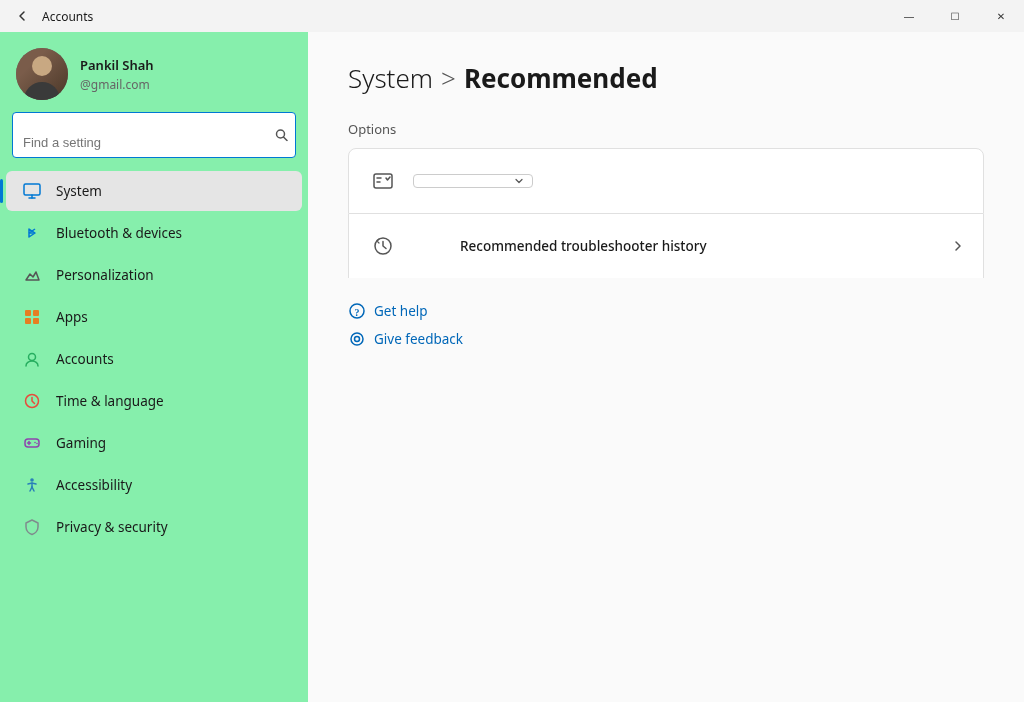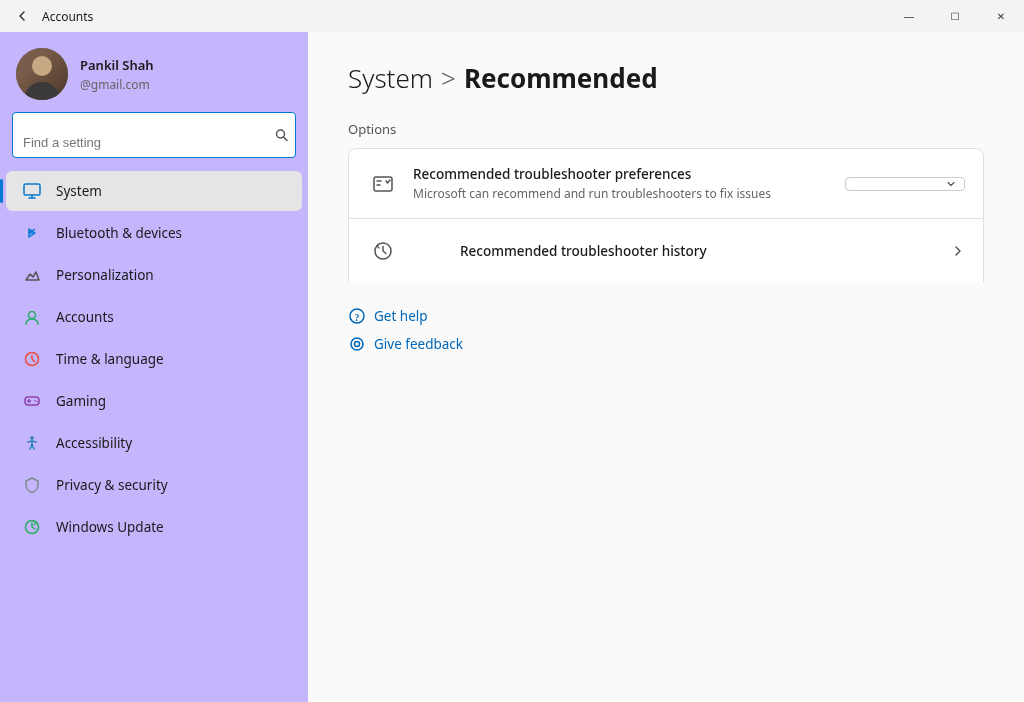--- a/index.html
+++ b/index.html
@@ -62,21 +62,21 @@
     
     .app-body {
       display: flex;
       flex: 1;
       overflow: hidden;
     }
 
     
     .sidebar {
       width: 308px;
-      background: #c4b5fd;
+      background: #86efac;
       display: flex;
       flex-direction: column;
       flex-shrink: 0;
       overflow-y: auto;
       padding-bottom: 20px;
     }
 
     .user-profile {
       display: flex;
       align-items: center;
@@ -385,20 +385,31 @@
 
     <div class="nav-item">
       <div class="nav-icon">
         <svg width="18" height="18" viewBox="0 0 18 18" fill="none">
           <path d="M3 14L7 8L10 11L13 6L16 14H3Z" stroke="#555" stroke-width="1.5" stroke-linejoin="round"></path>
         </svg>
       </div>
       <span class="nav-label">Personalization</span>
     </div>
 
+    <div class="nav-item">
+      <div class="nav-icon">
+        <svg width="18" height="18" viewBox="0 0 18 18" fill="none">
+          <rect x="2" y="2" width="6" height="6" rx="1" fill="#e67e22"></rect>
+          <rect x="10" y="2" width="6" height="6" rx="1" fill="#e67e22"></rect>
+          <rect x="2" y="10" width="6" height="6" rx="1" fill="#e67e22"></rect>
+          <rect x="10" y="10" width="6" height="6" rx="1" fill="#e67e22"></rect>
+        </svg>
+      </div>
+      <span class="nav-label">Apps</span>
+    </div>
 
     <div class="nav-item">
       <div class="nav-icon">
         <svg width="18" height="18" viewBox="0 0 18 18" fill="none">
           <circle cx="9" cy="7" r="3.5" stroke="#27ae60" stroke-width="1.5"></circle>
           <path d="M3 16C3 13.2 5.7 11 9 11C12.3 11 15 13.2 15 16" stroke="#27ae60" stroke-width="1.5" stroke-linecap="round"></path>
         </svg>
       </div>
       <span class="nav-label">Accounts</span>
     </div>
@@ -441,30 +452,20 @@
 
     <div class="nav-item">
       <div class="nav-icon">
         <svg width="18" height="18" viewBox="0 0 18 18" fill="none">
           <path d="M9 2L15 5V9C15 12.5 12 15.5 9 16.5C6 15.5 3 12.5 3 9V5L9 2Z" stroke="#7f8c8d" stroke-width="1.5" stroke-linejoin="round"></path>
         </svg>
       </div>
       <span class="nav-label">Privacy &amp; security</span>
     </div>
 
-    <div class="nav-item">
-      <div class="nav-icon">
-        <svg width="18" height="18" viewBox="0 0 18 18" fill="none">
-          <circle cx="9" cy="9" r="6.5" stroke="#27ae60" stroke-width="1.5"></circle>
-          <path d="M9 5V9L12 11" stroke="#27ae60" stroke-width="1.5" stroke-linecap="round" stroke-linejoin="round"></path>
-          <path d="M11 3L13 5L11 7" stroke="#27ae60" stroke-width="1.2" stroke-linecap="round" stroke-linejoin="round"></path>
-        </svg>
-      </div>
-      <span class="nav-label">Windows Update</span>
-    </div>
 
   </div>
 
   <div class="content">
 
     <div class="breadcrumb">
       <span class="breadcrumb-system">System</span>
       <span class="breadcrumb-sep">&gt;</span>
       <span class="breadcrumb-current">Recommended</span>
     </div>
@@ -473,24 +474,20 @@
 
     <div class="options-list">
 
       <div class="option-item" style="border-radius: 8px 8px 0 0; border-bottom: 1px solid #e0e0e0;">
         <div class="option-icon">
           <svg width="22" height="22" viewBox="0 0 22 22" fill="none">
             <rect x="2" y="4" width="18" height="14" rx="2" stroke="#555" stroke-width="1.5"></rect>
             <path d="M5 8h4M5 12h3" stroke="#555" stroke-width="1.5" stroke-linecap="round"></path>
             <path d="M14 8l1.5 2L18 7" stroke="#555" stroke-width="1.5" stroke-linecap="round" stroke-linejoin="round"></path>
           </svg>
-        </div>
-        <div class="option-text">
-          <div class="option-title">Recommended troubleshooter preferences</div>
-          <div class="option-desc">Microsoft can recommend and run troubleshooters to fix issues</div>
         </div>
         <div class="option-control">
           <button class="dropdown-btn">
             <svg width="10" height="10" viewBox="0 0 10 10" style="position:absolute;right:8px;top:50%;transform:translateY(-50%)">
               <path d="M2 3.5L5 6.5L8 3.5" stroke="#555" stroke-width="1.2" stroke-linecap="round" stroke-linejoin="round" fill="none"></path>
             </svg>
           </button>
         </div>
       </div>
 

